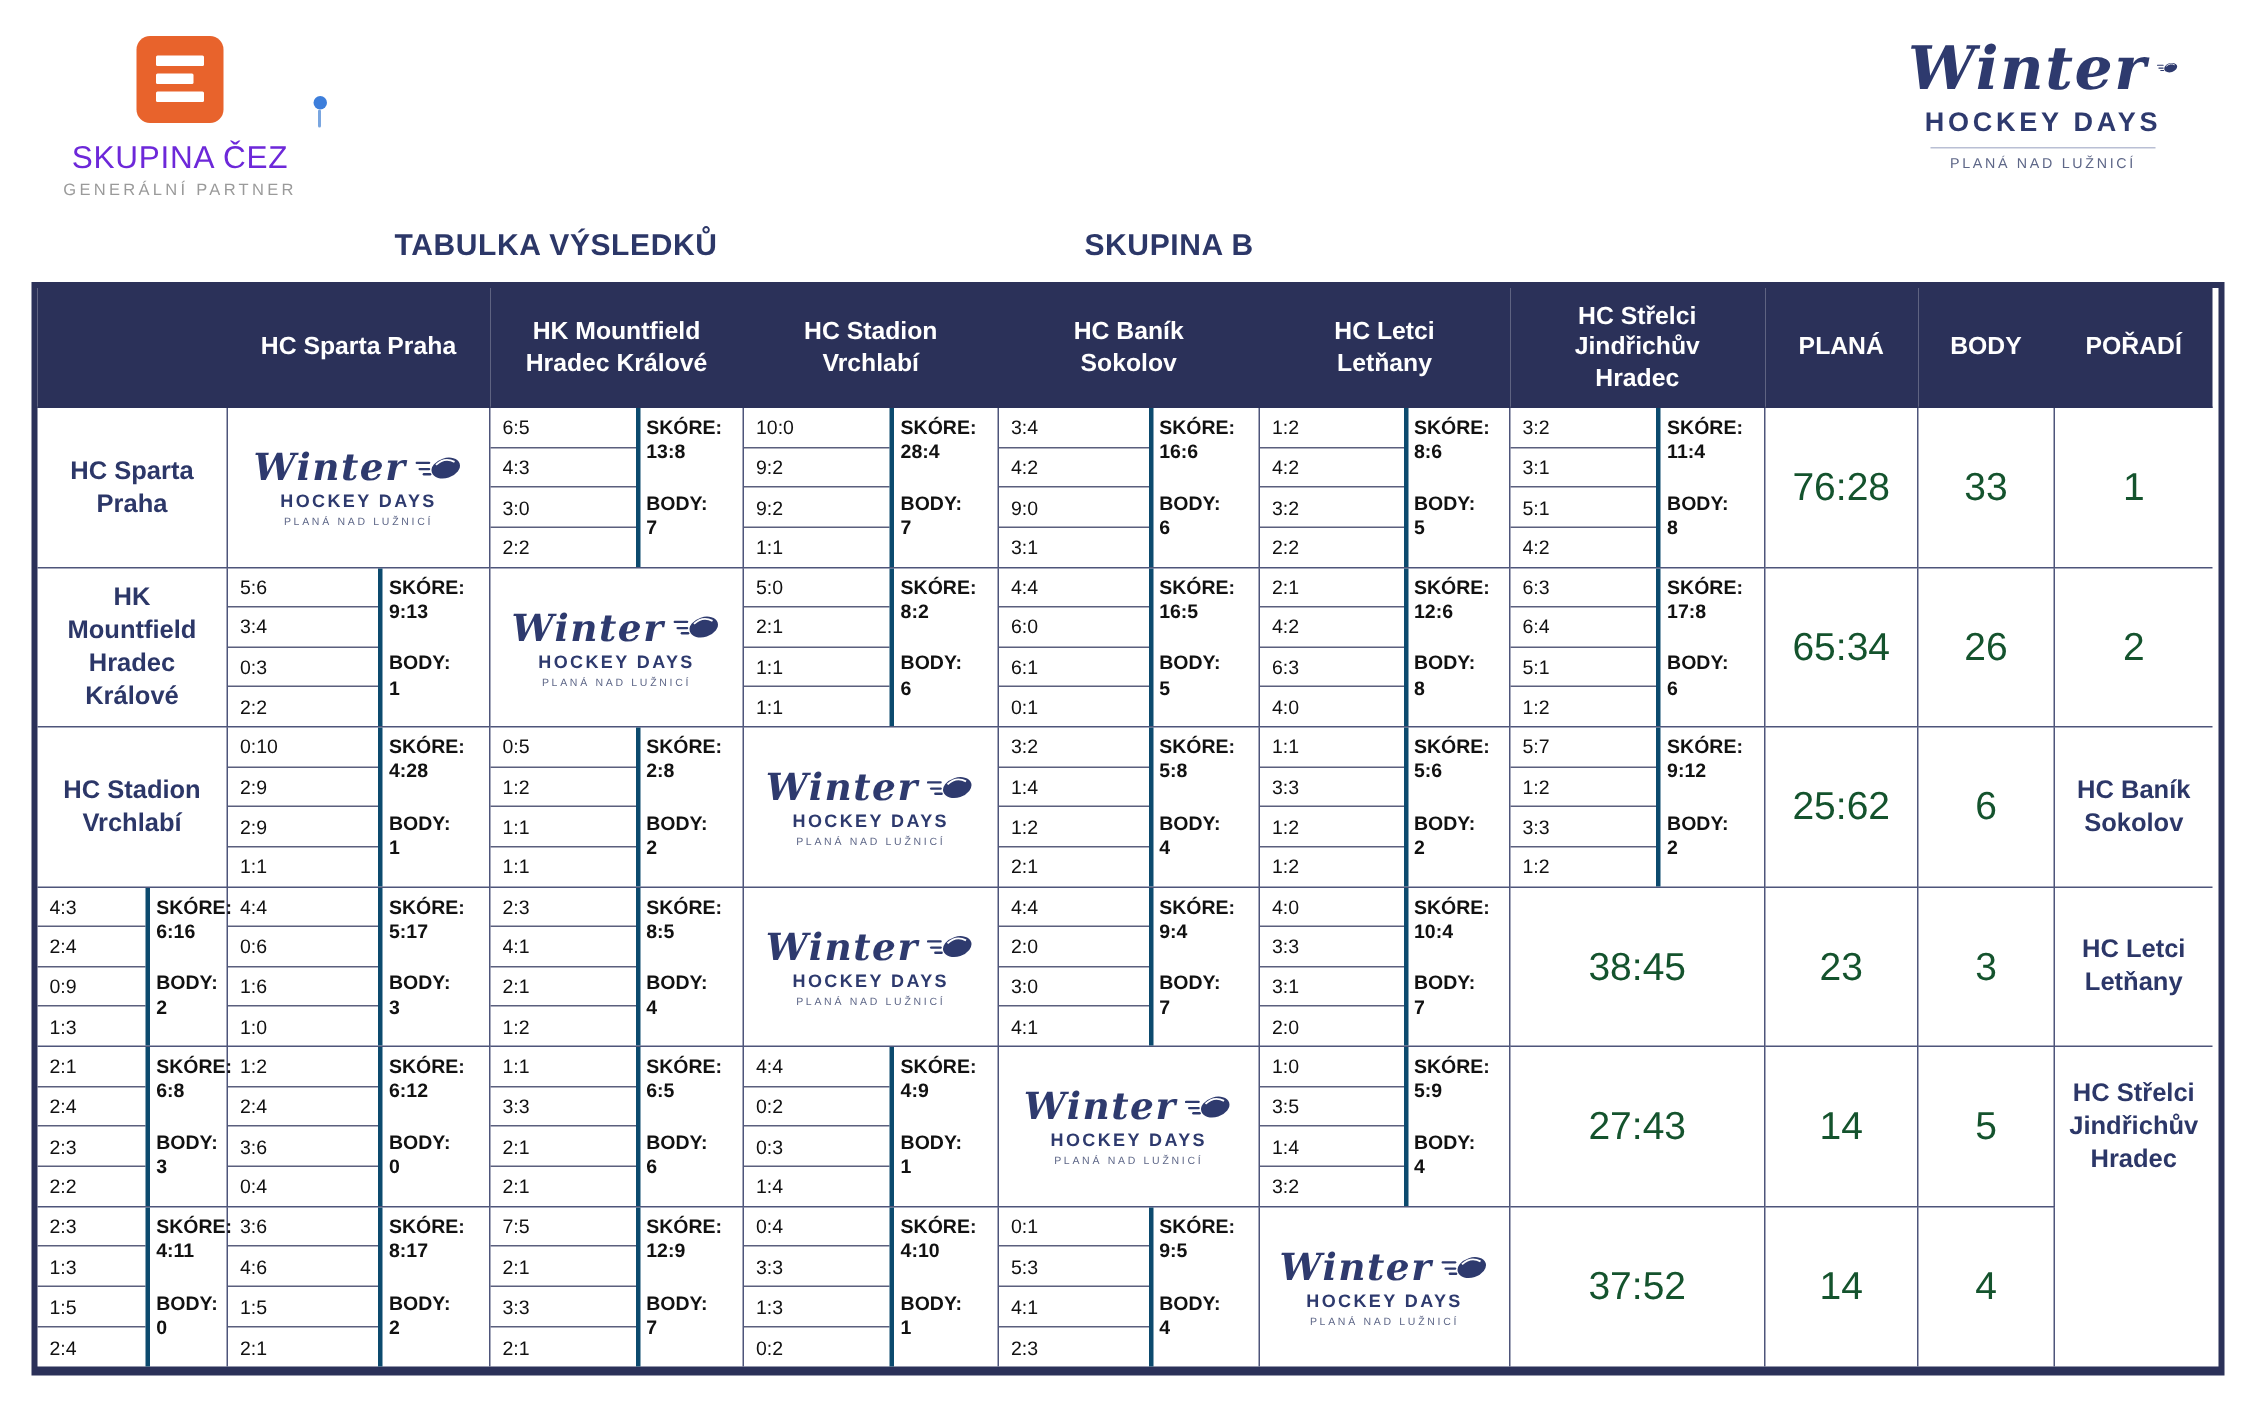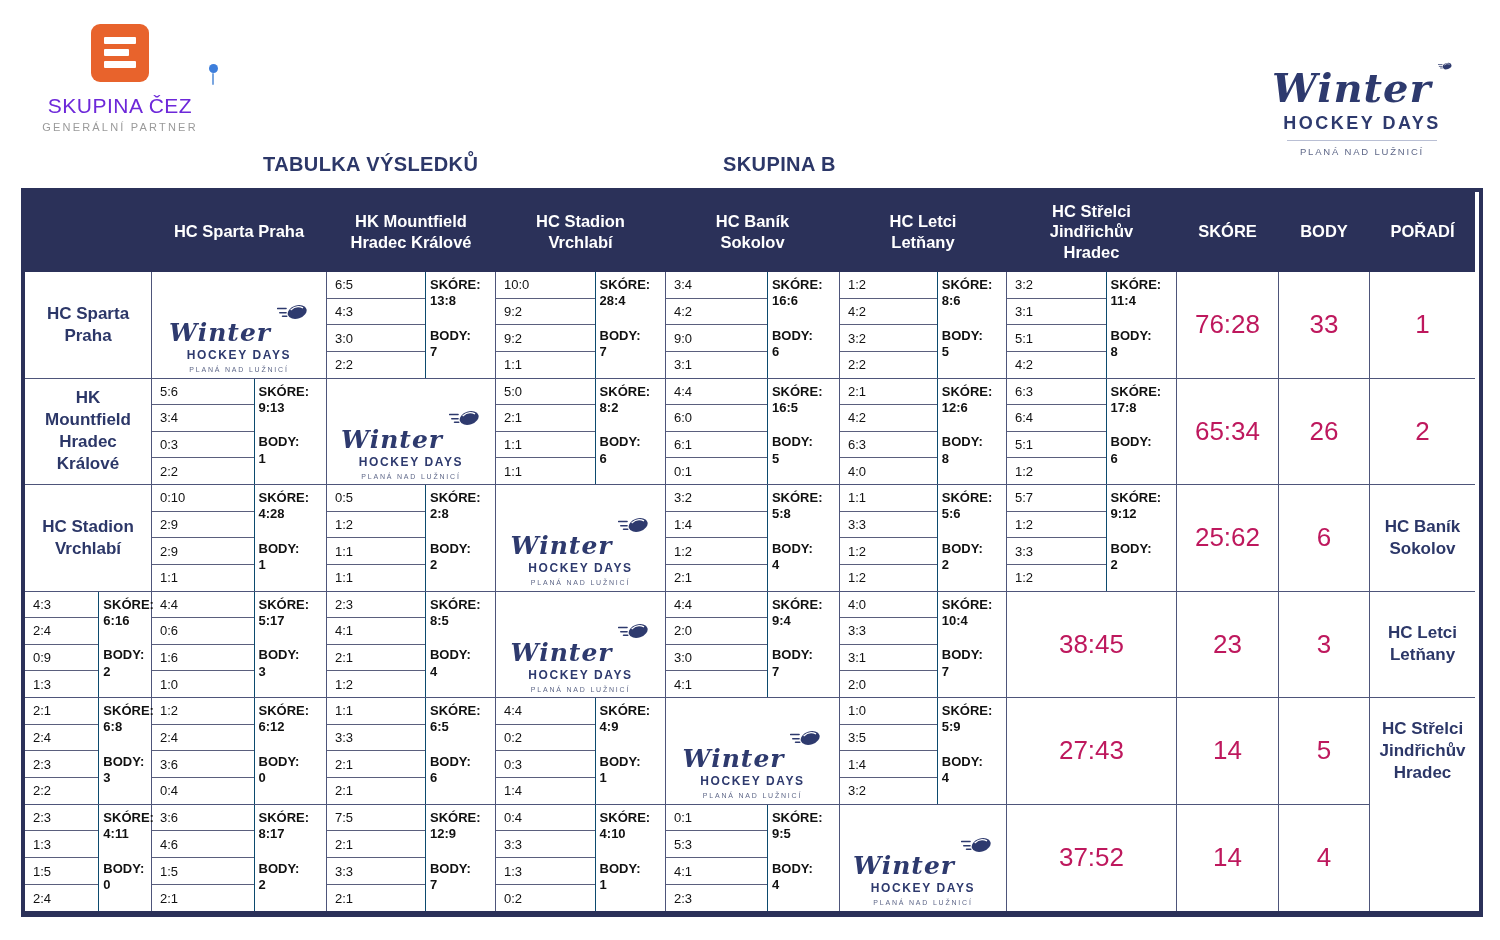--- a/index.html
+++ b/index.html
@@ -18,21 +18,21 @@
   .pin .head { width:9px; height:9px; border-radius:50%; background:#3d7edb; margin:0 auto; }
   .pin .stem { width:2px; height:12px; background:#7aa6e0; margin:0 auto; border-radius:1px; }
 
   .page-title { position:absolute; top:153px; color:#2c3768; font-size:20px; font-weight:bold; letter-spacing:.4px; }
   .title-left { left:263px; }
   .title-right { left:723px; }
 
   
   .whd { color:#2e3a6e; text-align:center; }
   .whd .script-row { display:flex; align-items:center; justify-content:center; gap:6px; }
-  .whd .script { font-family:"DejaVu Serif", serif; font-style:italic; font-weight:bold; letter-spacing:1px;margin-top:42px; }
+  .whd .script { font-family:"DejaVu Serif", serif; font-style:italic; font-weight:bold; letter-spacing:1px; }
   .whd .l1 { font-weight:bold; letter-spacing:2.5px; }
   .whd .divline { height:1px; background:#b9bfd4; margin:6px auto 5px auto; }
   .whd .l2 { color:#5e6788; letter-spacing:1.8px; }
   .whd-top { position:absolute; right:48px; top:22px; width:180px; }
   .whd-top .script { font-size:40px; }
   .whd-top .l1 { font-size:18px; margin-top:2px; }
   .whd-top .l2 { font-size:9.5px; }
   .whd-top .divline { width:150px; }
   .whd-cell .script { font-size:25px; }
   .whd-cell .l1 { font-size:12px; letter-spacing:1.6px; margin-top:1px; }
@@ -54,25 +54,25 @@
 
   .team-cell { color:#2c3768; font-weight:bold; font-size:17px; line-height:1.3; display:flex; align-items:center;
                justify-content:center; text-align:center; white-space:pre-line; padding:2px; }
 
   .logo-cell { display:flex; align-items:center; justify-content:center; }
 
   .match-cell { display:flex; }
   .match-cell .scores { flex:1.42; display:flex; flex-direction:column; }
   .match-cell .score { flex:1; display:flex; align-items:center; padding-left:8px; font-size:13px; color:#111; }
   .match-cell .score:not(:last-child) { border-bottom:1px solid #5a5f7d; }
-  .match-cell .totals { flex:1; border-left:1px solid #0c4a6e; position:relative; font-size:13px; font-weight:bold; color:#111; }
+  .match-cell .totals { flex:1; border-left:3px solid #0c4a6e; position:relative; font-size:13px; font-weight:bold; color:#111; }
   .match-cell .t-skore { position:absolute; top:5px; left:4px; right:2px; line-height:1.25; }
   .match-cell .t-body  { position:absolute; top:53%; left:4px; right:2px; line-height:1.25; }
 
-  .sum-cell { display:flex; align-items:center; justify-content:center; font-size:26px; color:#be185d; }
+  .sum-cell { display:flex; align-items:center; justify-content:center; font-size:26px; color:#14532d; }
 </style>
 </head>
 <body>
 
 <div class="cez-block">
   <div class="cez-mark">
     <div class="bar b1"></div>
       <div class="bar b2"></div>
       <div class="bar b3"></div>
   </div>
@@ -113,21 +113,21 @@
 Hradec Králové</div>
     <div class="hcell">HC Stadion
 Vrchlabí</div>
     <div class="hcell">HC Baník
 Sokolov</div>
     <div class="hcell">HC Letci
 Letňany</div>
     <div class="hcell">HC Střelci
 Jindřichův
 Hradec</div>
-    <div class="hcell">SKÓRE</div>
+    <div class="hcell">PLANÁ</div>
     <div class="hcell">BODY</div>
     <div class="hcell">POŘADÍ</div>
     <div class="team-cell">HC Sparta
 Praha</div>
     <div class="logo-cell">
       <div class="whd whd-cell">
         <div class="script-row">
           <span class="script">Winter</span>
           <svg width="32" viewBox="0 0 46 26" xmlns="http://www.w3.org/2000/svg">
             <g stroke="#2e3a6e" stroke-width="2.3" stroke-linecap="round">

